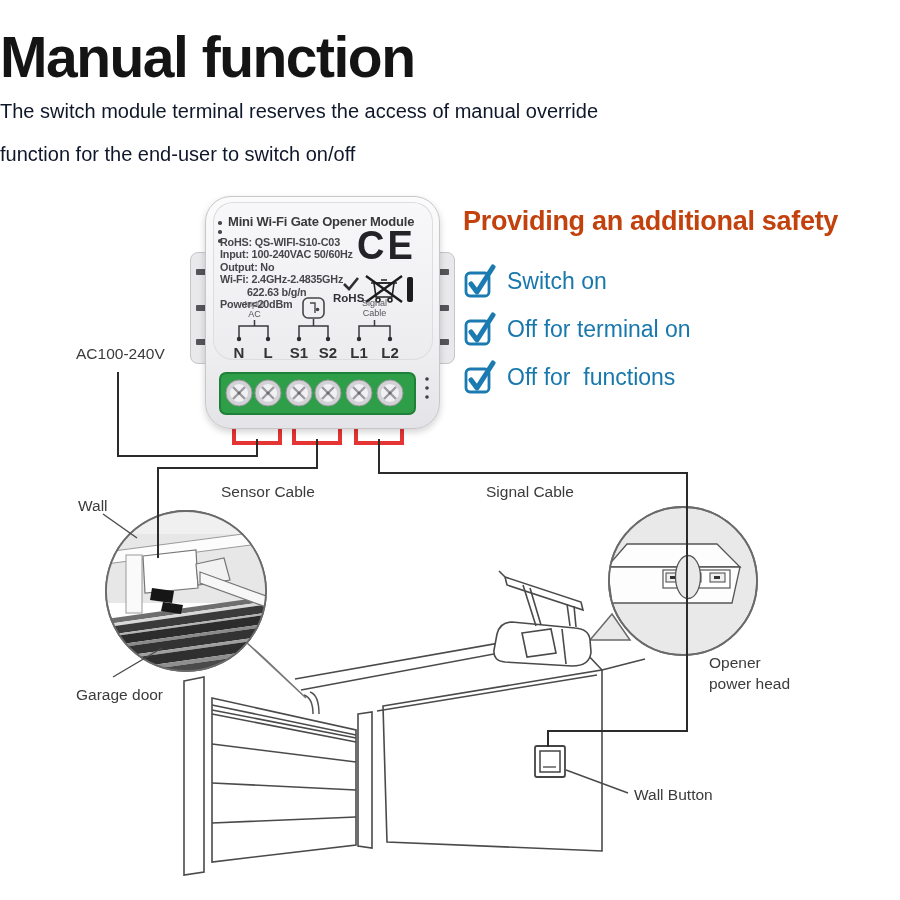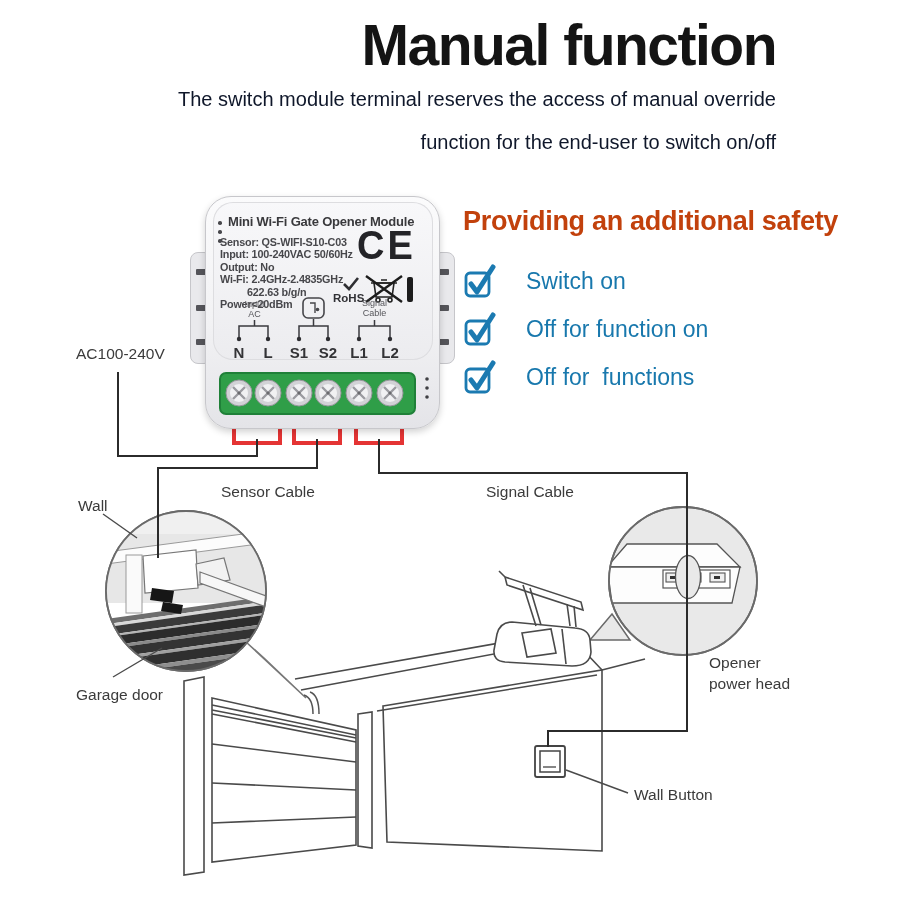--- a/index.html
+++ b/index.html
@@ -1,21 +1,21 @@
 <!DOCTYPE html>
 <html><head>
 <meta charset="utf-8">
 <style>
   * { margin:0; padding:0; box-sizing:border-box; }
   html,body { width:900px; height:900px; background:#ffffff; overflow:hidden;
               font-family:"Liberation Sans", sans-serif; }
   .page { position:relative; width:900px; height:900px; background:#fff; }
 
   
-  .hdr { position:absolute; left:0; top:0; width:776px; text-align:right; z-index:3; }
+  .hdr { position:absolute; left:0; top:12px; width:776px; text-align:left; z-index:3; }
   .hdr h1 { font-size:57px; font-weight:700; color:#141414; letter-spacing:-1.5px; margin-top:12px; }
   .hdr .sub { font-size:20px; color:#0f172a; line-height:43px; }
 
   
   svg.diagram { position:absolute; left:0; top:0; width:900px; height:900px; z-index:1; }
   svg.diagram text { font-family:"Liberation Sans", sans-serif; font-size:15.5px; fill:#3b3b3b; }
 
   
   .wing { position:absolute; width:22px; height:112px; background:#e9e9ec;
           border:1px solid #c6c6ca; border-radius:8px; z-index:1; }
@@ -44,21 +44,21 @@
   .m-rohs { position:absolute; left:127px; top:95px; font-size:11.5px; font-weight:700; color:#303034;text-align:right; }
   .term-svg { position:absolute; left:0; top:98px; }
   .term-svg text { font-family:"Liberation Sans", sans-serif; }
   .t-small { font-size:9px; fill:#55555a; }
   .t-term { font-size:15px; font-weight:700; fill:#333336; }
   .strip-svg { position:absolute; left:0; top:168px; }
 
   
   .safety { position:absolute; left:463px; top:206px; width:432px; z-index:3; }
   .safety h2 { font-size:27px; font-weight:700; color:#c2410c; letter-spacing:-.3px; margin-bottom:26px; }
-  .check-row { display:flex; align-items:center; gap:29px; height:36px; margin-bottom:12px; }
+  .check-row { display:flex; align-items:center; gap:10px; height:36px; margin-bottom:12px; }
   .check-label { font-size:23px; color:#1878ad; white-space:pre; }
 </style>
 </head>
 <body>
 
 <div class="page">
 
   <svg class="diagram" viewBox="0 0 900 900">
 
     <defs>
@@ -203,21 +203,21 @@
   <div class="module">
     <div class="module-top"></div>
     <div class="m-dots">
         <i></i>
         <i></i>
         <i></i>
       </div>
     <div class="m-title">Mini Wi-Fi Gate Opener Module</div>
 
     <div class="m-specs">
-      <div>Sensor: QS-WIFI-S10-C03</div>
+      <div>RoHS: QS-WIFI-S10-C03</div>
       <div>Input: 100-240VAC 50/60Hz</div>
       <div>Output: No</div>
       <div>Wi-Fi: 2.4GHz-2.4835GHz</div>
       <div class="indent">622.63 b/g/n</div>
       <div>Power&lt;20dBm</div>
     </div>
 
     <div class="m-ce">CE</div>
 
     <svg class="m-weee" width="52" height="32">
@@ -325,21 +325,21 @@
         <path d="M8,21 L14,29 L30,4" fill="none" stroke="#1b7ab1" stroke-width="5" stroke-linecap="round" stroke-linejoin="round"></path>
       </svg>
       <span class="check-label">Switch on</span>
     </div>
 
     <div class="check-row">
       <svg width="34" height="36" viewBox="0 0 34 36">
         <rect x="3" y="10" width="23" height="23" rx="4" fill="#fff" stroke="#1b7ab1" stroke-width="2.8"></rect>
         <path d="M8,21 L14,29 L30,4" fill="none" stroke="#1b7ab1" stroke-width="5" stroke-linecap="round" stroke-linejoin="round"></path>
       </svg>
-      <span class="check-label">Off for function on</span>
+      <span class="check-label">Off for terminal on</span>
     </div>
 
     <div class="check-row">
       <svg width="34" height="36" viewBox="0 0 34 36">
         <rect x="3" y="10" width="23" height="23" rx="4" fill="#fff" stroke="#1b7ab1" stroke-width="2.8"></rect>
         <path d="M8,21 L14,29 L30,4" fill="none" stroke="#1b7ab1" stroke-width="5" stroke-linecap="round" stroke-linejoin="round"></path>
       </svg>
       <span class="check-label">Off for  functions</span>
     </div>
   </div>

